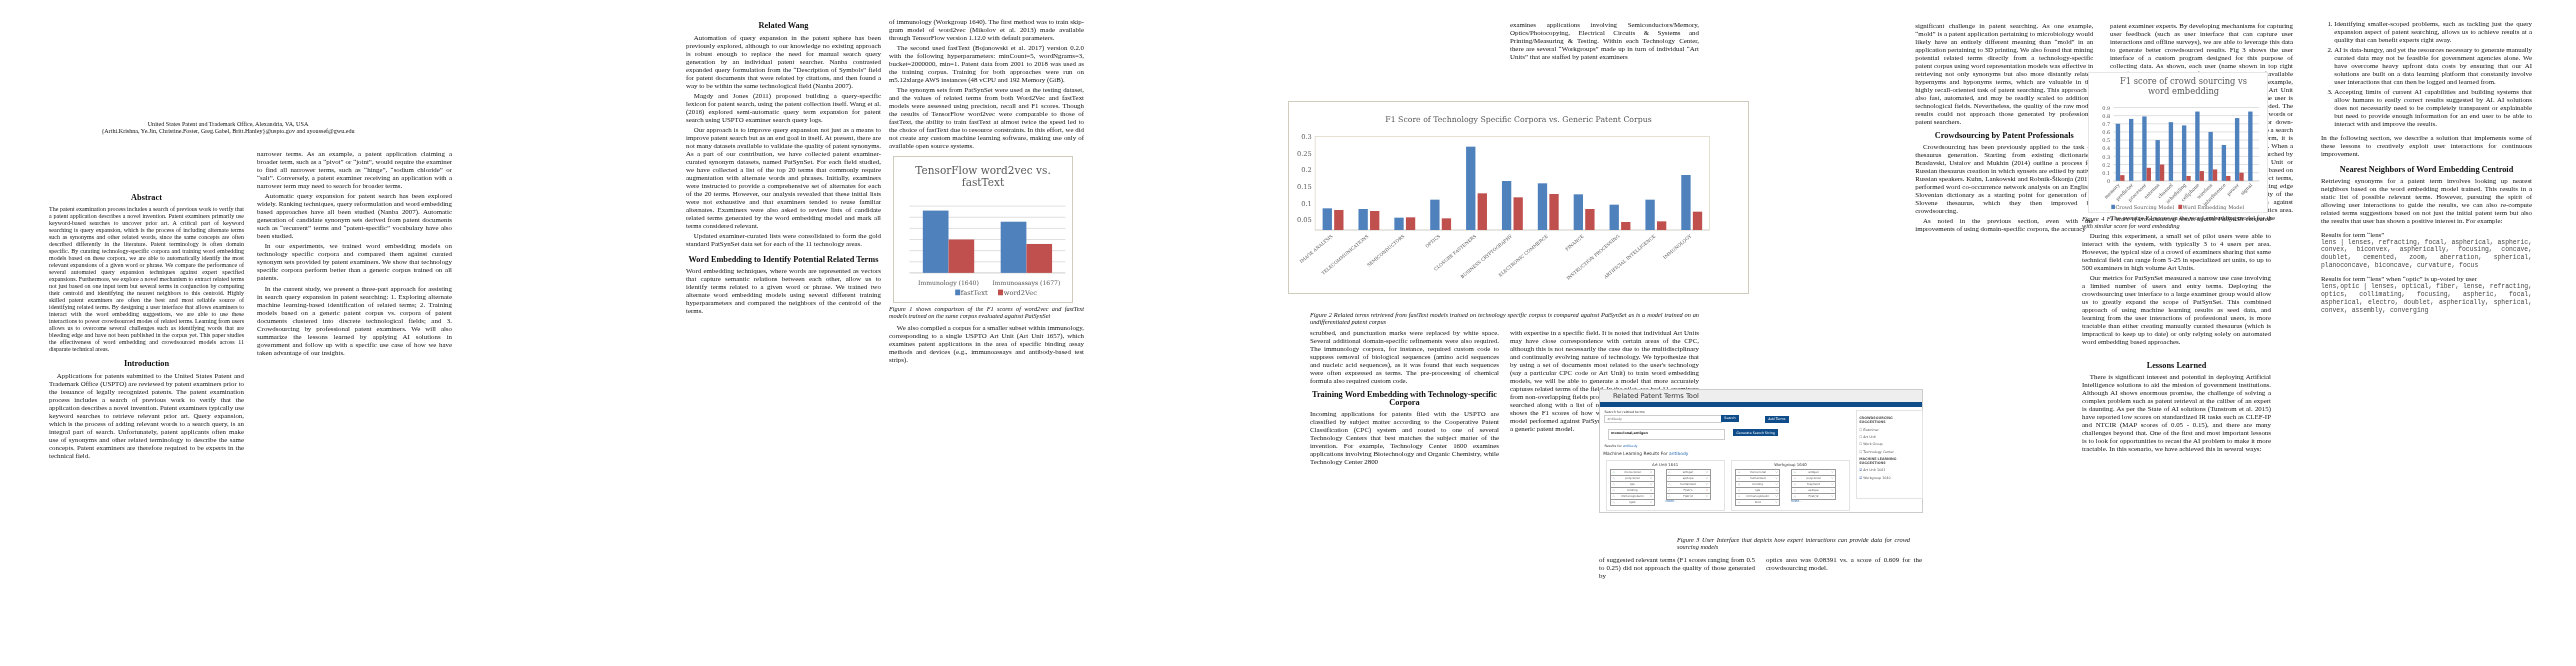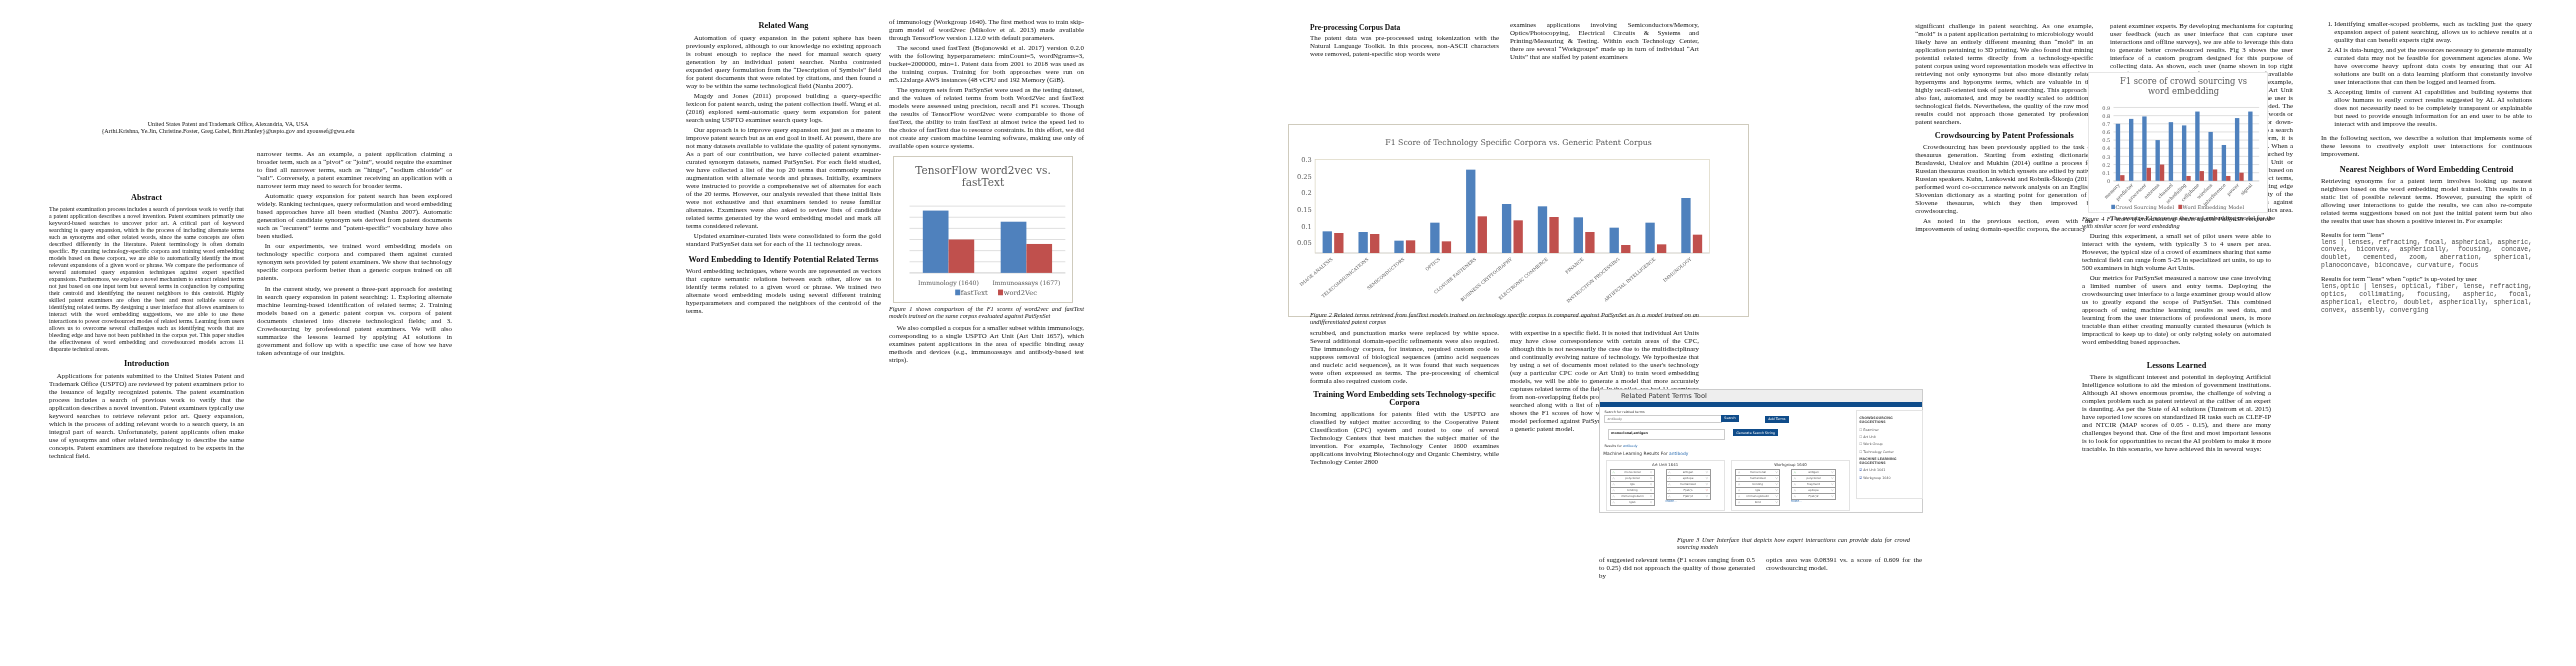--- a/index.html
+++ b/index.html
@@ -14,21 +14,21 @@
   .affil{position:absolute;left:50px;top:121px;width:356px;text-align:center;font-size:6.1px;line-height:7.2px;}
   h2{font-size:8.3px;text-align:center;margin:4.4px 0 3.3px 0;font-weight:bold;}
   h3{font-size:7.5px;margin:3.3px 0 1.7px 0;font-weight:bold;text-align:left;}
   .abstract{font-size:6px;line-height:7px;}
   .caption{font-style:italic;font-size:6.3px;line-height:7.2px;margin:2.2px 0 4.4px 0;text-align:justify;}
   .chartbox{border:0.6px solid #cfcbbd;background:#fff;position:relative;text-align:right;}
   .mono{font-family:"Liberation Mono",monospace;color:#444;font-size:6.4px;line-height:7.8px;}
   ol{margin:0;padding-left:13.3px;}
   ol li{margin-bottom:2.2px;}
   .uishot{position:absolute;border:0.6px solid #ccc;background:#fff;font-family:"DejaVu Sans",sans-serif;}
-  .ui-top{height:12.2px;background:#eee;color:#333;font-size:6.7px;line-height:12.2px;padding-left:21px;}
+  .ui-top{height:12.2px;background:#eee;color:#333;font-size:6.7px;line-height:12.2px;padding-left:13px;}
   .ui-bar{height:4.4px;background:#0f4c8a;}
   .ui-btn{position:absolute;background:#0f4c8a;color:#fff;font-size:3.3px;padding:1.7px 3.3px;}
   .ui-input{position:absolute;border:0.6px solid #ccc;background:#fff;font-size:3.3px;color:#777;padding:1.1px 2.2px;}
   .ui-lbl{position:absolute;font-size:3.3px;color:#333;}
   .ui-panel{position:absolute;border:0.6px solid #e3e3e3;background:#fff;}
   .term{position:absolute;width:43px;height:5px;border:0.6px solid #999;font-size:2.8px;line-height:5px;text-align:center;color:#555;}
   .term .up{position:absolute;left:1.7px;top:0;}
   .term .dn{position:absolute;right:1.7px;top:0;}
   .chk{font-size:3.3px;color:#555;margin:3.3px 0;}
   svg text{font-family:"DejaVu Serif",serif;}
@@ -96,29 +96,25 @@
           <rect x="187" y="238" width="9" height="10.2" fill="#c0504d"></rect>
           <text x="197.2" y="248" font-size="12" fill="#595959">word2Vec</text>
         </svg>
     </div>
     <div class="caption">Figure 1 shows comparison of the F1 scores of word2vec and fastText models trained on the same corpus evaluated against PatSynSet</div>
     <p>We also compiled a corpus for a smaller subset within immunology, corresponding to a single USPTO Art Unit (Art Unit 1657), which examines patent applications in the area of specific binding assay methods and devices (e.g., immunoassays and antibody-based test strips).</p>
   </div>
 </div>
 
 <div class="page p3">
-  <div class="col" style="left:22px;top:21px;width:189px;">
-    <h3>Pre-processing Corpus Data</h3>
-    <p class="noind">The patent data was pre-processed using tokenization with the Natural Language Toolkit. In this process, non-ASCII characters were removed, patent-specific stop words were</p>
-  </div>
   <div class="col" style="left:222px;top:21px;width:189px;">
     <p class="noind">examines applications involving Semiconductors/Memory, Optics/Photocopying, Electrical Circuits &amp; Systems and Printing/Measuring &amp; Testing. Within each Technology Center, there are several “Workgroups” made up in turn of individual “Art Units” that are staffed by patent examiners</p>
   </div>
 
-  <div class="chartbox" style="position:absolute;left:0;top:124px;width:459px;height:191px;">
+  <div class="chartbox" style="position:absolute;left:0;top:101px;width:459px;height:191px;">
     <svg id="fig2-svg" width="459" height="191" viewBox="0 0 826 343">
         <text x="413" y="36" text-anchor="middle" font-size="14" fill="#595959">F1 Score of Technology Specific Corpora vs. Generic Patent Corpus</text>
         <text x="41" y="216" text-anchor="end" font-size="12" fill="#595959">0.05</text>
         <text x="41" y="186" text-anchor="end" font-size="12" fill="#595959">0.1</text>
         <text x="41" y="156" text-anchor="end" font-size="12" fill="#595959">0.15</text>
         <text x="41" y="125.99999999999997" text-anchor="end" font-size="12" fill="#595959">0.2</text>
         <text x="41" y="96" text-anchor="end" font-size="12" fill="#595959">0.25</text>
         <text x="41" y="66" text-anchor="end" font-size="12" fill="#595959">0.3</text>
         <rect x="47" y="62" width="710" height="168" fill="none" stroke="#d8d2bd" stroke-width="1.2"></rect>
         <line x1="47" x2="757" y1="230" y2="230" stroke="#d9d9d9" stroke-width="1.5"></line>
@@ -154,21 +150,21 @@
         <text x="660.1818181818181" y="242" font-size="8" fill="#595959" text-anchor="end" transform="rotate(-40 660.1818181818181 242)">ARTIFICIAL INTELLIGENCE</text>
         <rect x="705.9454545454546" y="130.99999999999997" width="16.78181818181818" height="99.00000000000003" fill="#4f81bd"></rect>
         <rect x="726.7272727272727" y="197" width="16.78181818181818" height="33" fill="#c0504d"></rect>
         <text x="724.7272727272727" y="242" font-size="8" fill="#595959" text-anchor="end" transform="rotate(-40 724.7272727272727 242)">IMMUNOLOGY</text>
       </svg>
   </div>
   <div class="caption" style="position:absolute;left:22px;top:309px;width:389px;">Figure 2 Related terms retrieved from fastText models trained on technology specific corpus is compared against PatSynSet as is a model trained on an undifferentiated patent corpus</div>
 
   <div class="col" style="left:22px;top:329px;width:189px;">
     <p class="noind">scrubbed, and punctuation marks were replaced by white space. Several additional domain-specific refinements were also required. The immunology corpora, for instance, required custom code to suppress removal of biological sequences (amino acid sequences and nucleic acid sequences), as it was found that such sequences were often expressed as terms. The pre-processing of chemical formula also required custom code.</p>
-    <h2 style="margin-top:5.6px">Training Word Embedding sets Technology-specific Corpora</h2>
+    <h2 style="margin-top:5.6px">Training Word Embedding with Technology-specific Corpora</h2>
     <p class="noind">Incoming applications for patents filed with the USPTO are classified by subject matter according to the Cooperative Patent Classification (CPC) system and routed to one of several Technology Centers that best matches the subject matter of the invention. For example, Technology Center 1600 examines applications involving Biotechnology and Organic Chemistry, while Technology Center 2800</p>
   </div>
   <div class="col" style="left:222px;top:329px;width:189px;">
     <p class="noind">with expertise in a specific field. It is noted that individual Art Units may have close correspondence with certain areas of the CPC, although this is not necessarily the case due to the multidisciplinary and continually evolving nature of technology. We hypothesize that by using a set of documents most related to the user's technology (say a particular CPC code or Art Unit) to train word embedding models, we will be able to generate a model that more accurately captures related terms of the field. In the pilot, we had 11 examiners from non-overlapping fields provide 20 most frequent concepts they searched along with a list of related words and phrases. Figure 2 shows the F1 scores of how well a customized word embedding model performed against PatSynSet, as compared with the score of a generic patent model.</p>
   </div>
 
   <div class="uishot" style="left:311px;top:389px;width:322px;height:122px;">
     <div class="ui-top">Related Patent Terms Tool</div>
     <div class="ui-bar"></div>
     <div class="ui-lbl" style="left:4.4px;top:20px;">Search for related terms</div>

